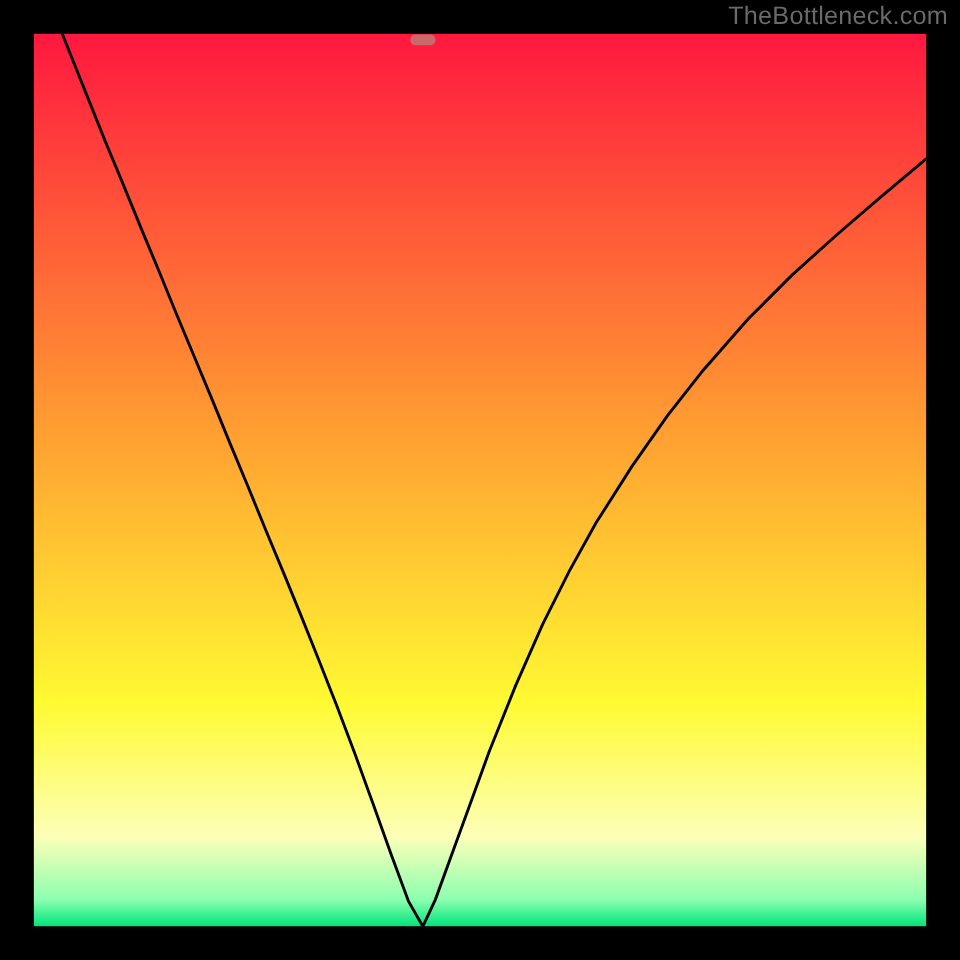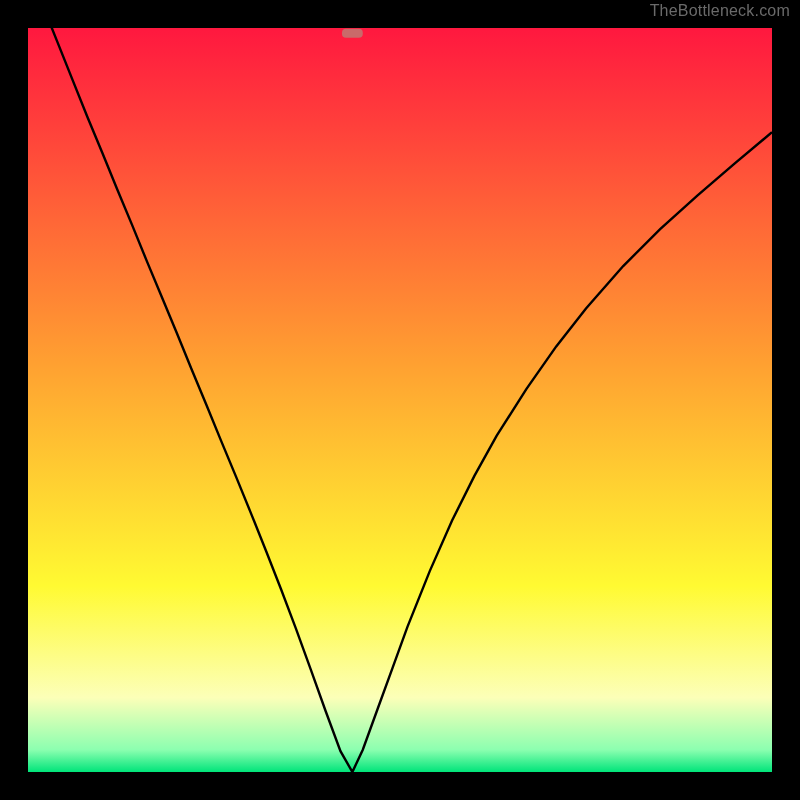--- a/index.html
+++ b/index.html
@@ -14,21 +14,21 @@
   .frame {
     position: relative;
     width: 800px;
     height: 800px;
     background: #000;
   }
   .watermark {
     position: absolute;
     top: 2px;
     right: 10px;
-    font-size: 16px;
+    font-size: 21px;
     font-weight: 500;
     color: #6a6a6a;
     letter-spacing: 0.2px;
     z-index: 10;
     user-select: none;
   }
   .plot {
     position: absolute;
     left: 28px;
     top: 28px;

